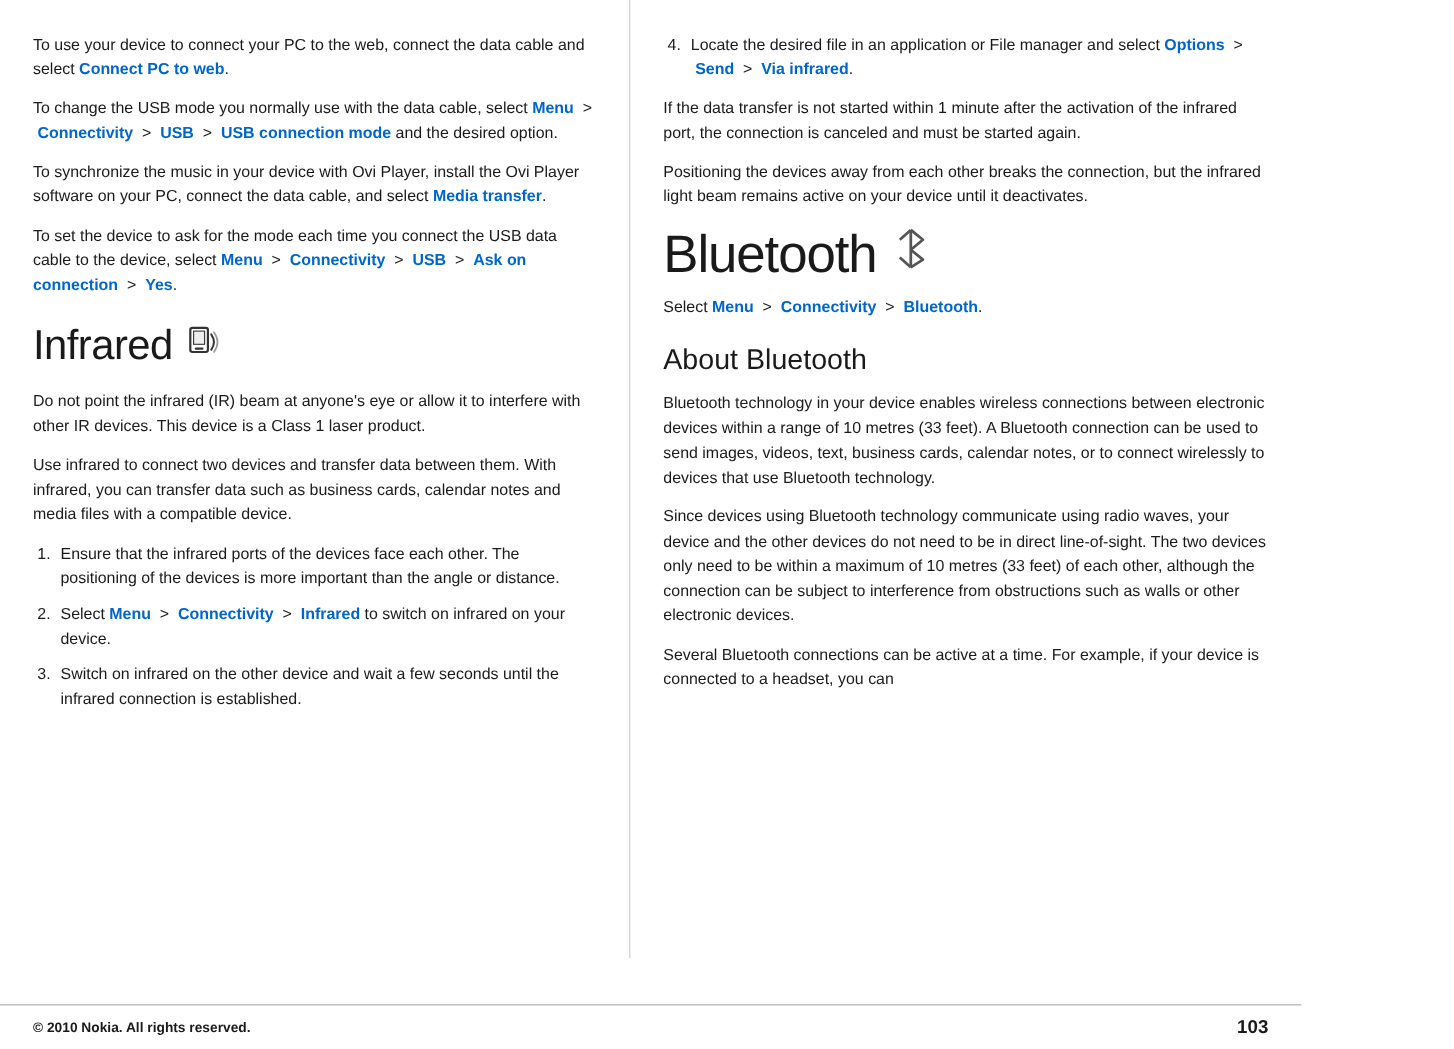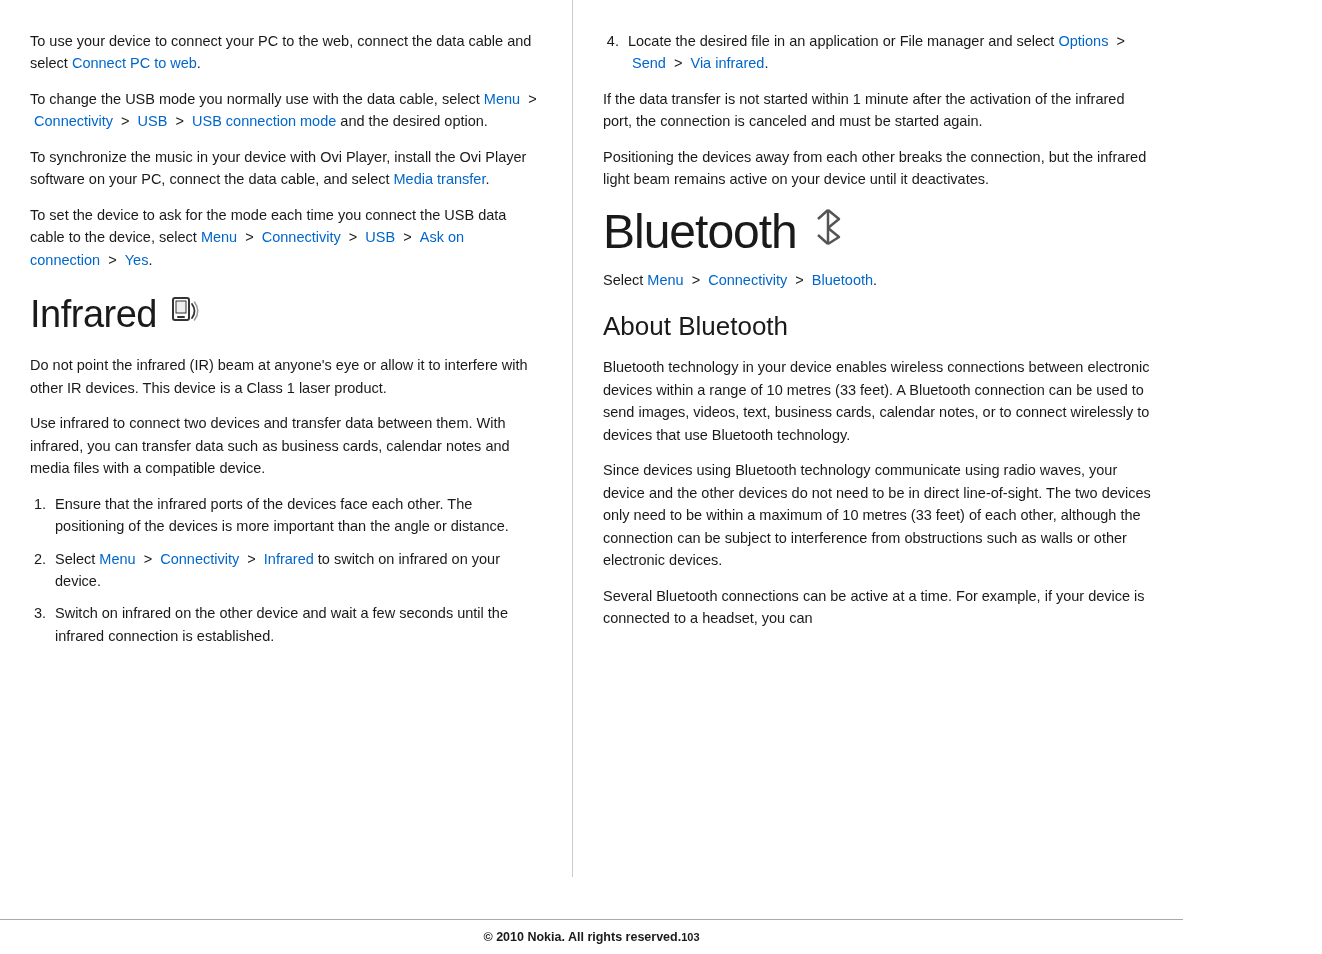--- a/index.html
+++ b/index.html
@@ -34,21 +34,21 @@
       width: 682px;
       padding: 30px 30px 20px 30px;
     }
     p {
       margin-bottom: 13px;
       line-height: 1.55;
     }
     a, .link {
       color: #0066cc;
       text-decoration: none;
-      font-weight: 400;
+      font-weight: 700;
     }
     .section-title {
       font-size: 38px;
       font-weight: 300;
       color: #1a1a1a;
       margin-bottom: 18px;
       margin-top: 22px;
       display: flex;
       align-items: center;
       gap: 10px;
@@ -82,33 +82,33 @@
       padding-left: 20px;
       margin-bottom: 13px;
     }
     ol li {
       line-height: 1.55;
       margin-bottom: 10px;
       padding-left: 5px;
     }
     .footer {
       display: flex;
-      justify-content: center;
+      justify-content: space-between;
       align-items: center;
       padding: 10px 30px 10px 30px;
       border-top: 1px solid #aaa;
       margin-top: auto;
     }
     .footer-left {
       font-size: 12.5px;
       font-weight: 700;
       color: #1a1a1a;
     }
     .footer-right {
-      font-size: 11px;
+      font-size: 17px;
       font-weight: 700;
       color: #1a1a1a;
     }
   </style>
 </head>
 <body>
 
 <div class="page-container">
   <div class="columns">
 

